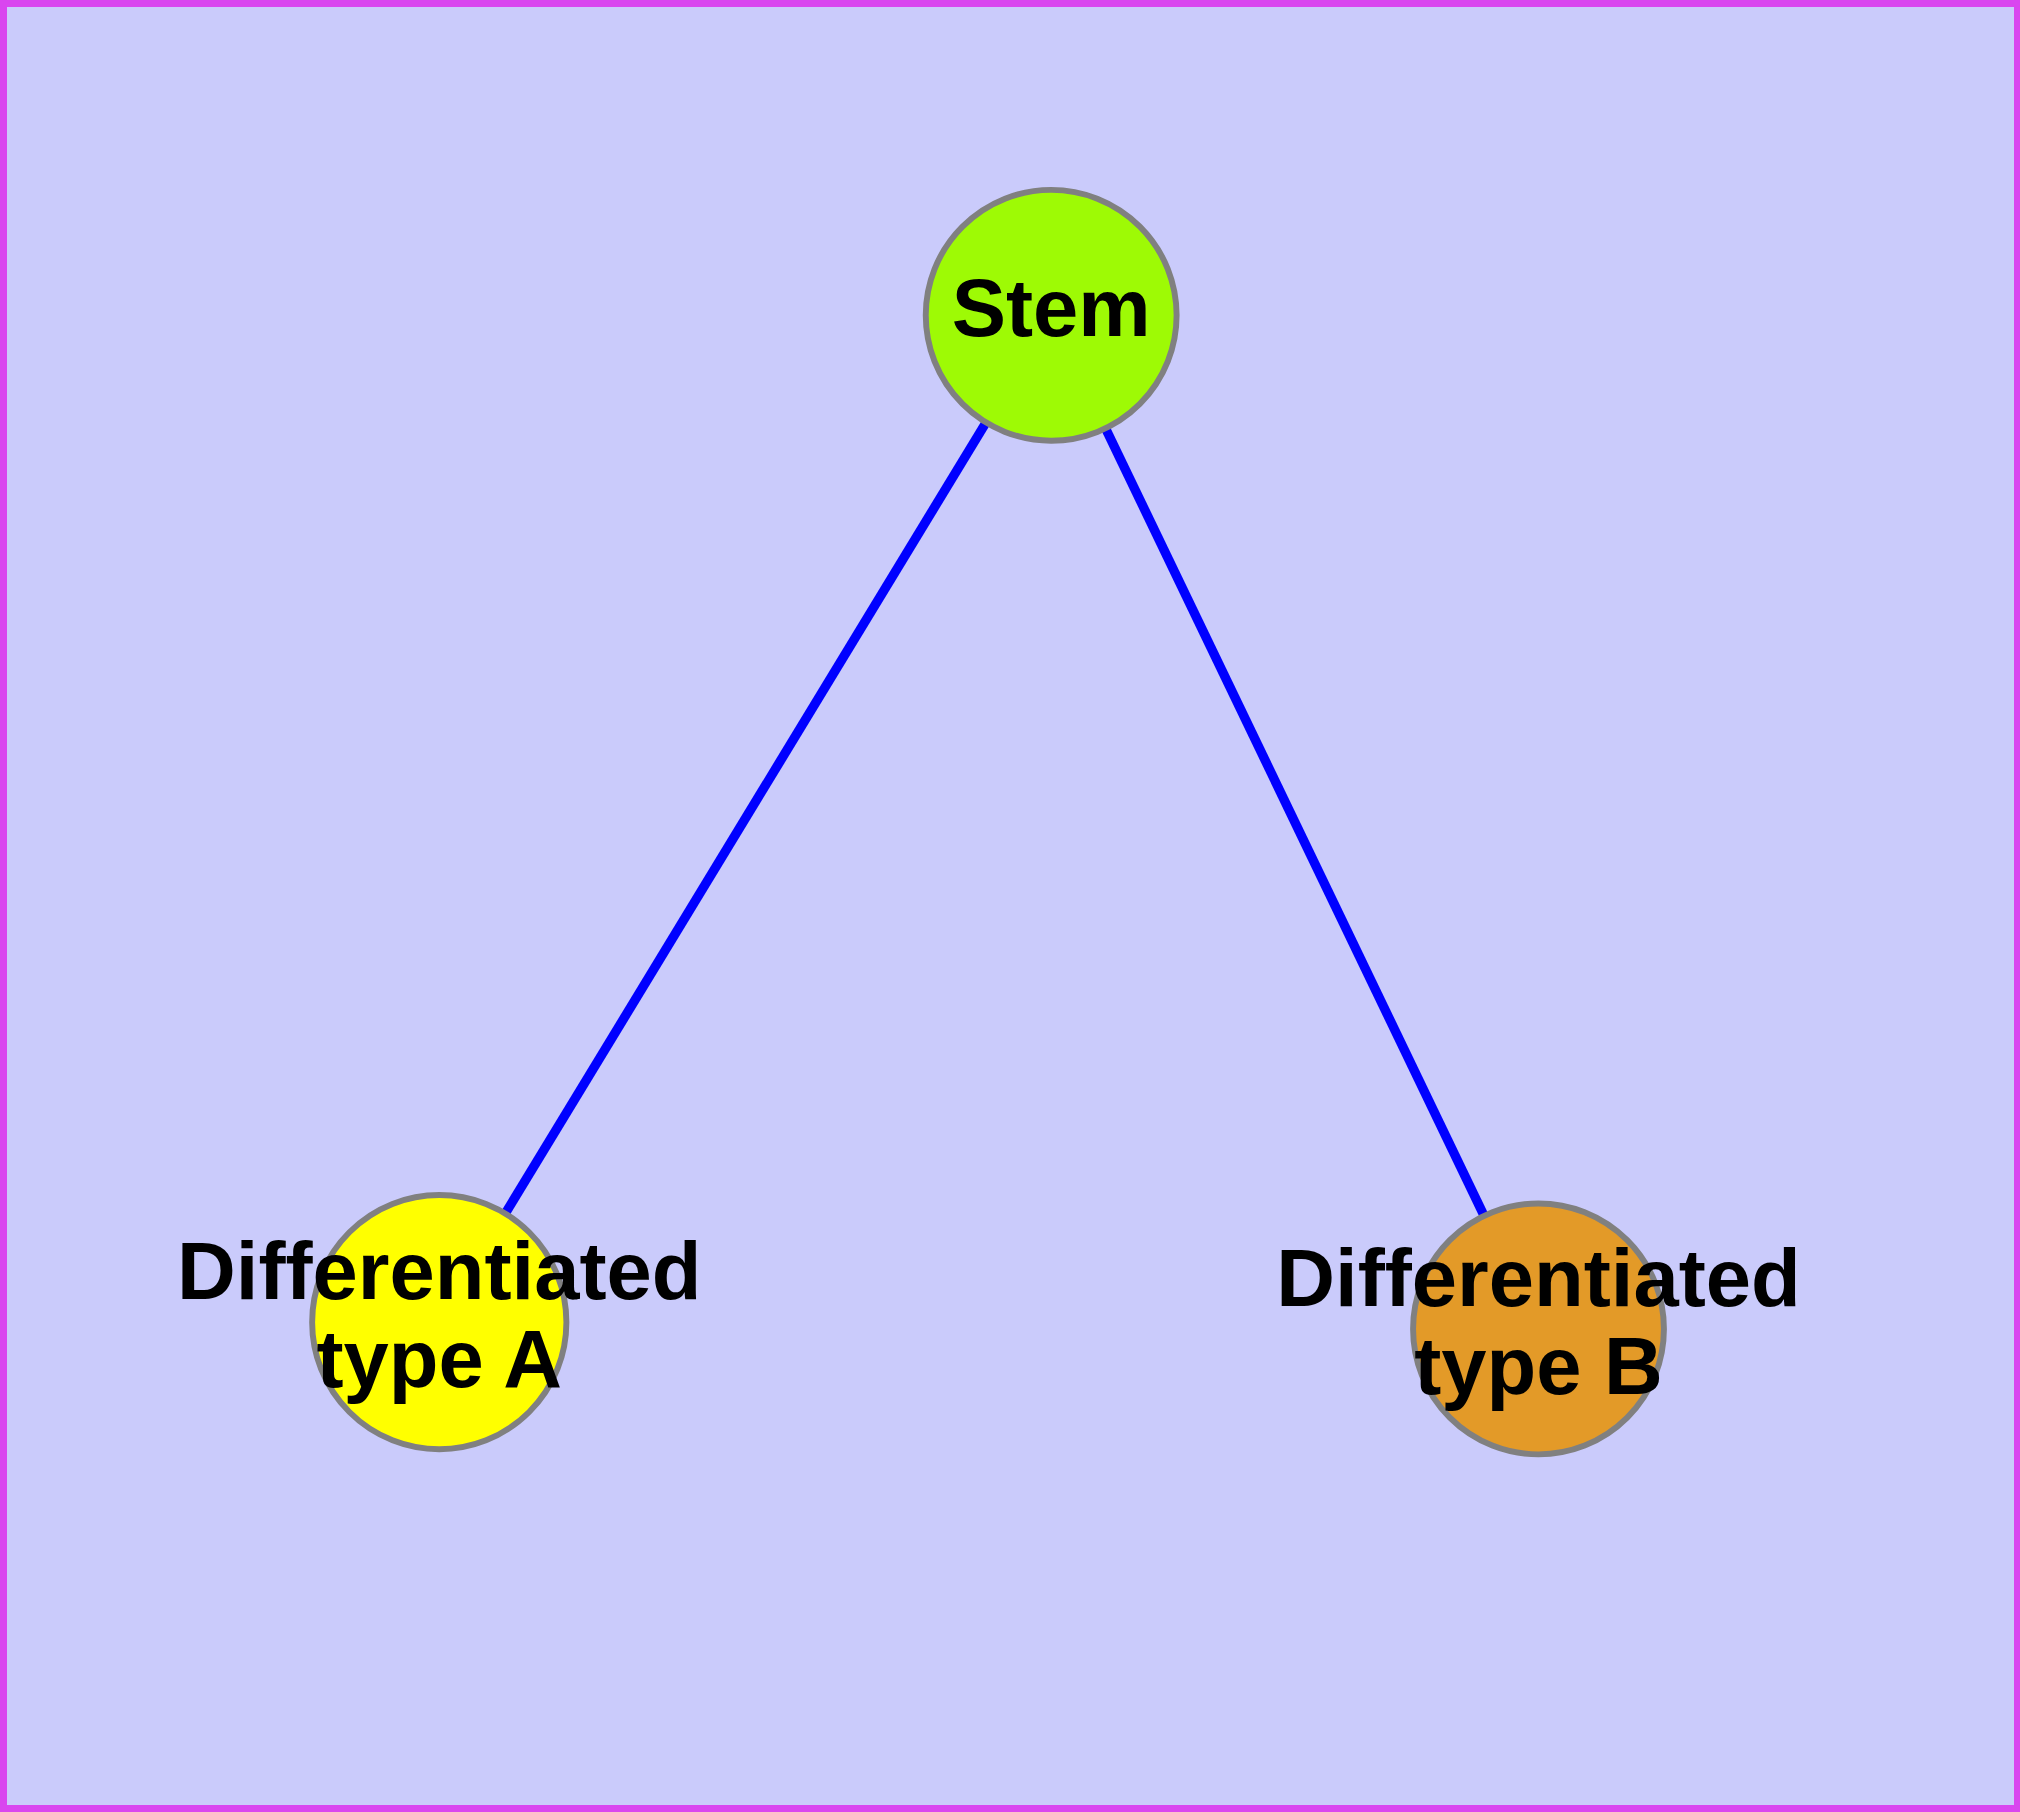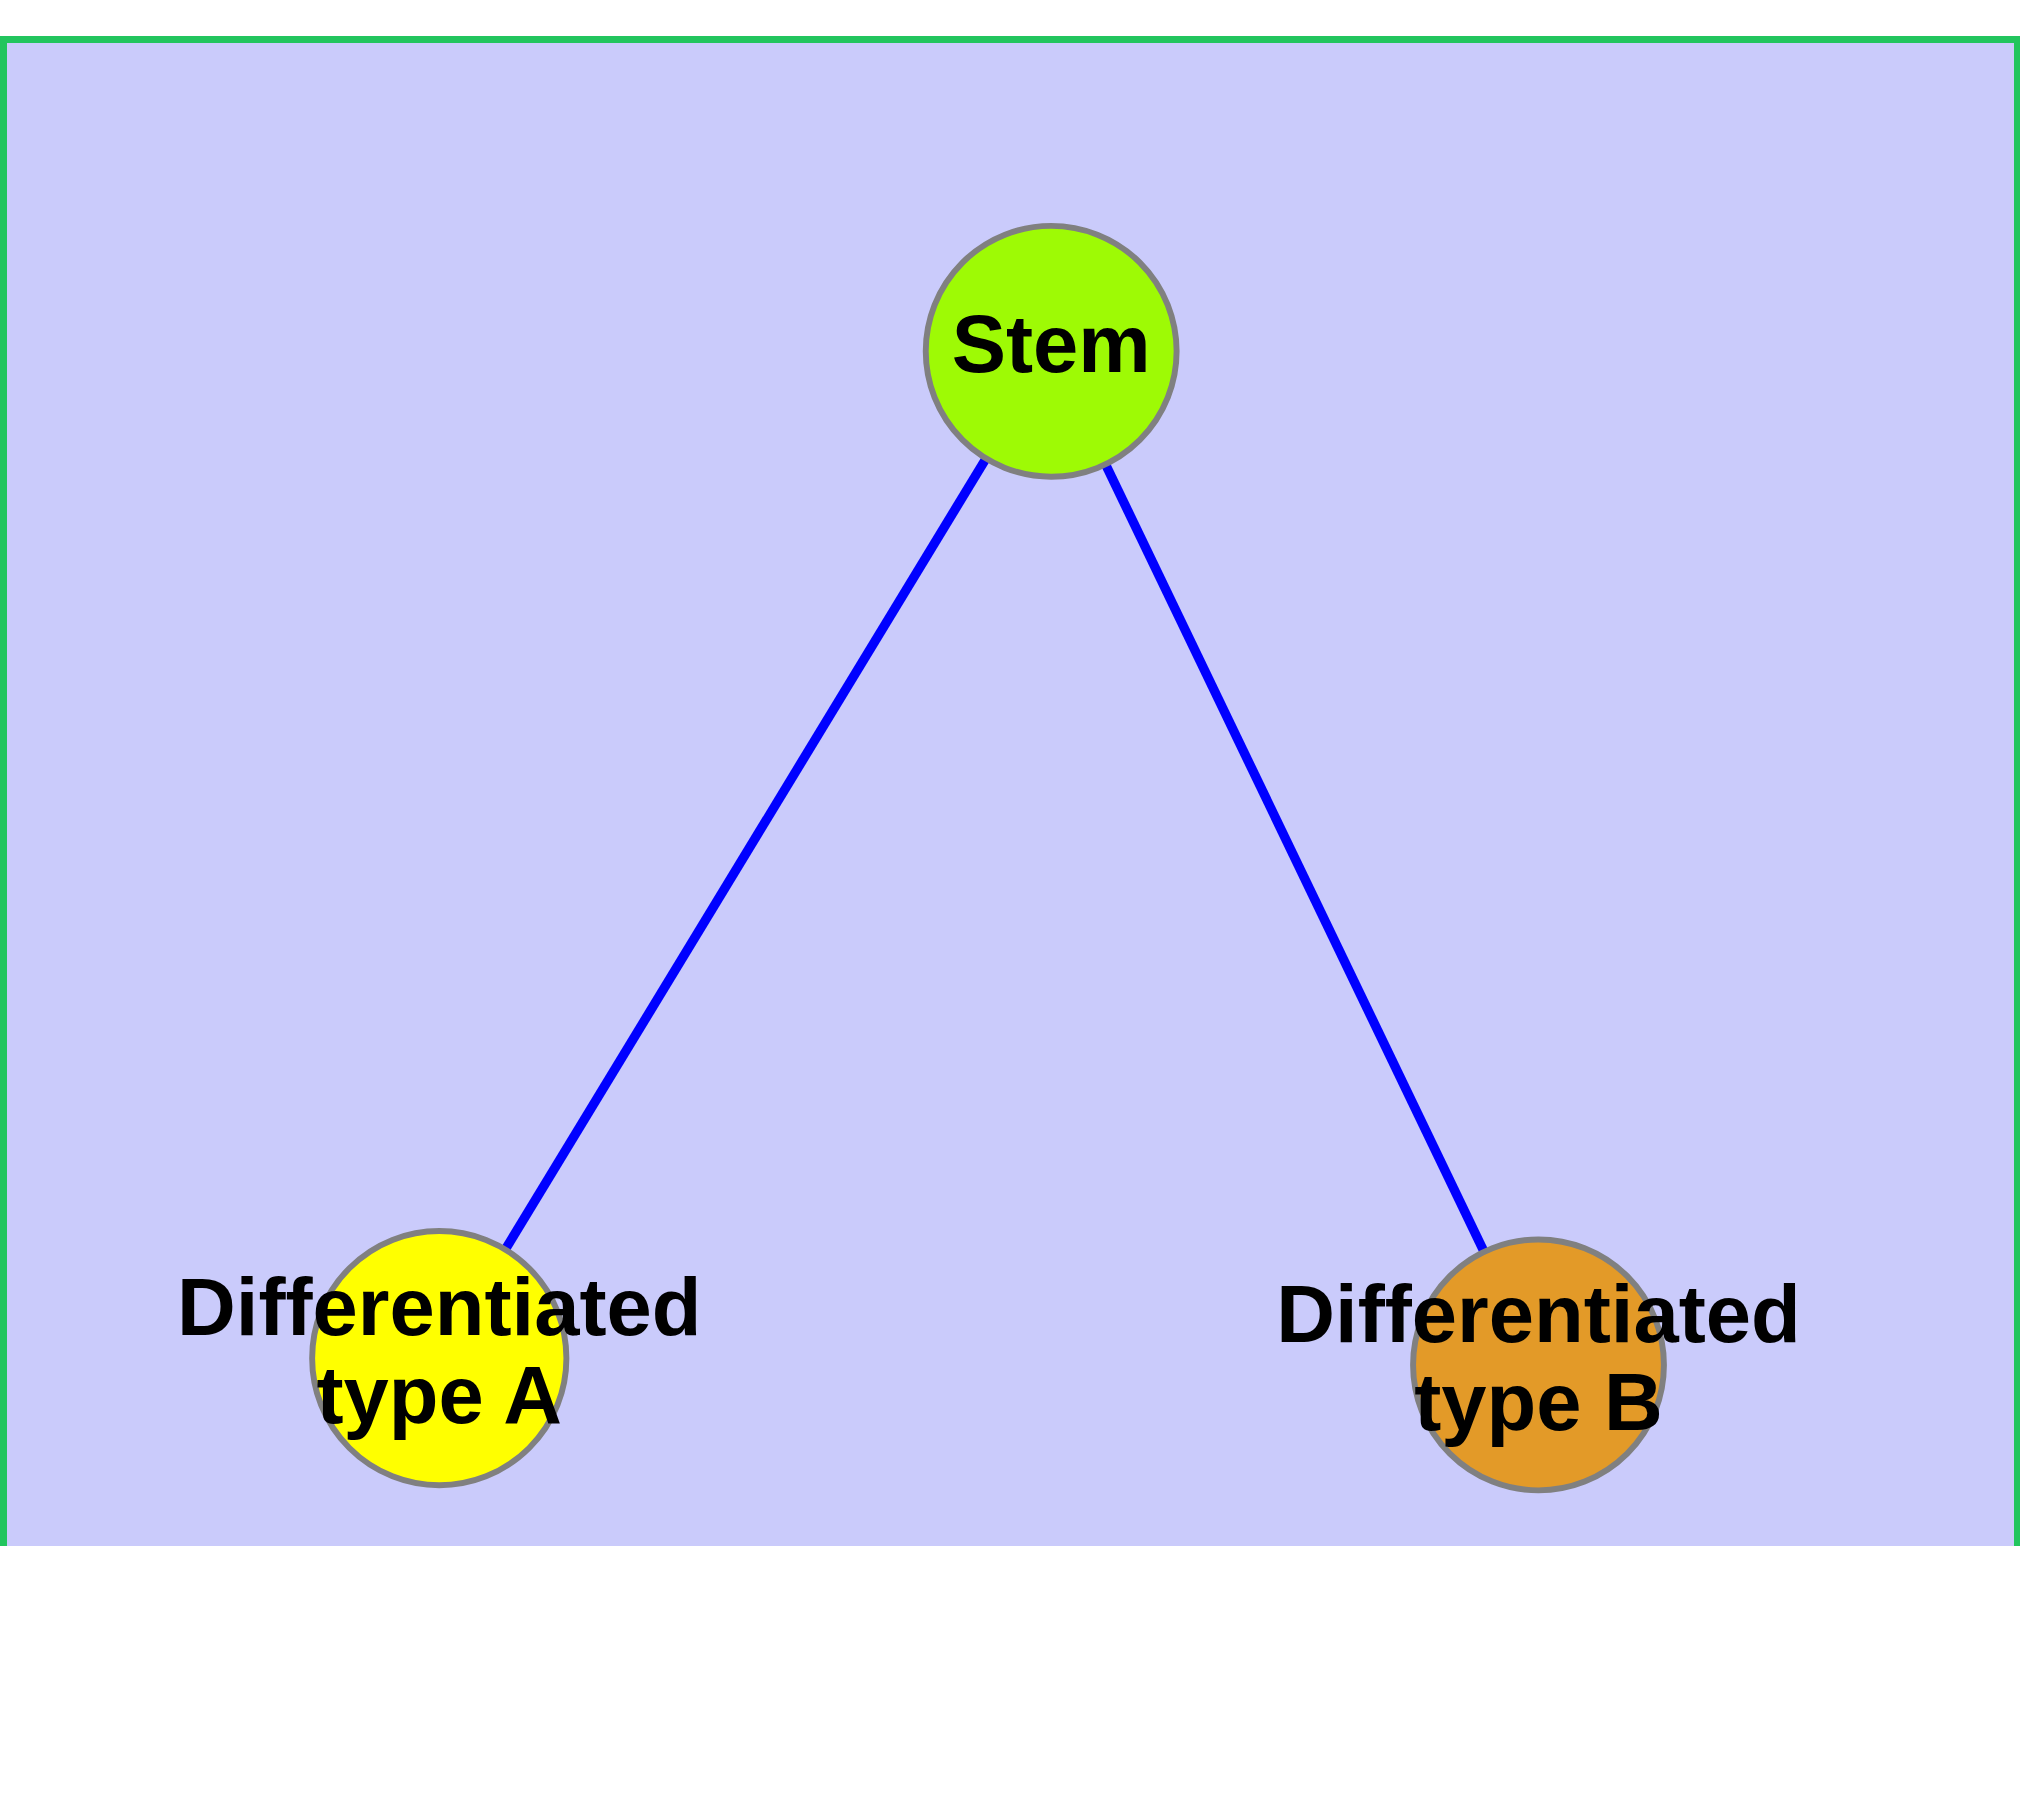--- a/index.html
+++ b/index.html
@@ -3,25 +3,24 @@
 <meta charset="utf-8">
 <style>
   html, body {
     margin: 0;
     padding: 0;
     background: #ffffff;
   }
   #canvas {
     position: relative;
     width: 2021px;
-    height: 1510px;
-    background: #22c55e;
+    height: 1812px;
+    background: #d946ef;
     overflow: hidden;
     font-family: "Liberation Sans", sans-serif;
-    margin-top: 36px;
   }
   #plot-bg {
     position: absolute;
     left: 6.8px;
     top: 6.8px;
     width: 2007px;
     height: 1798px;
     background: #cacbfb;
   }
   #graph-svg {

